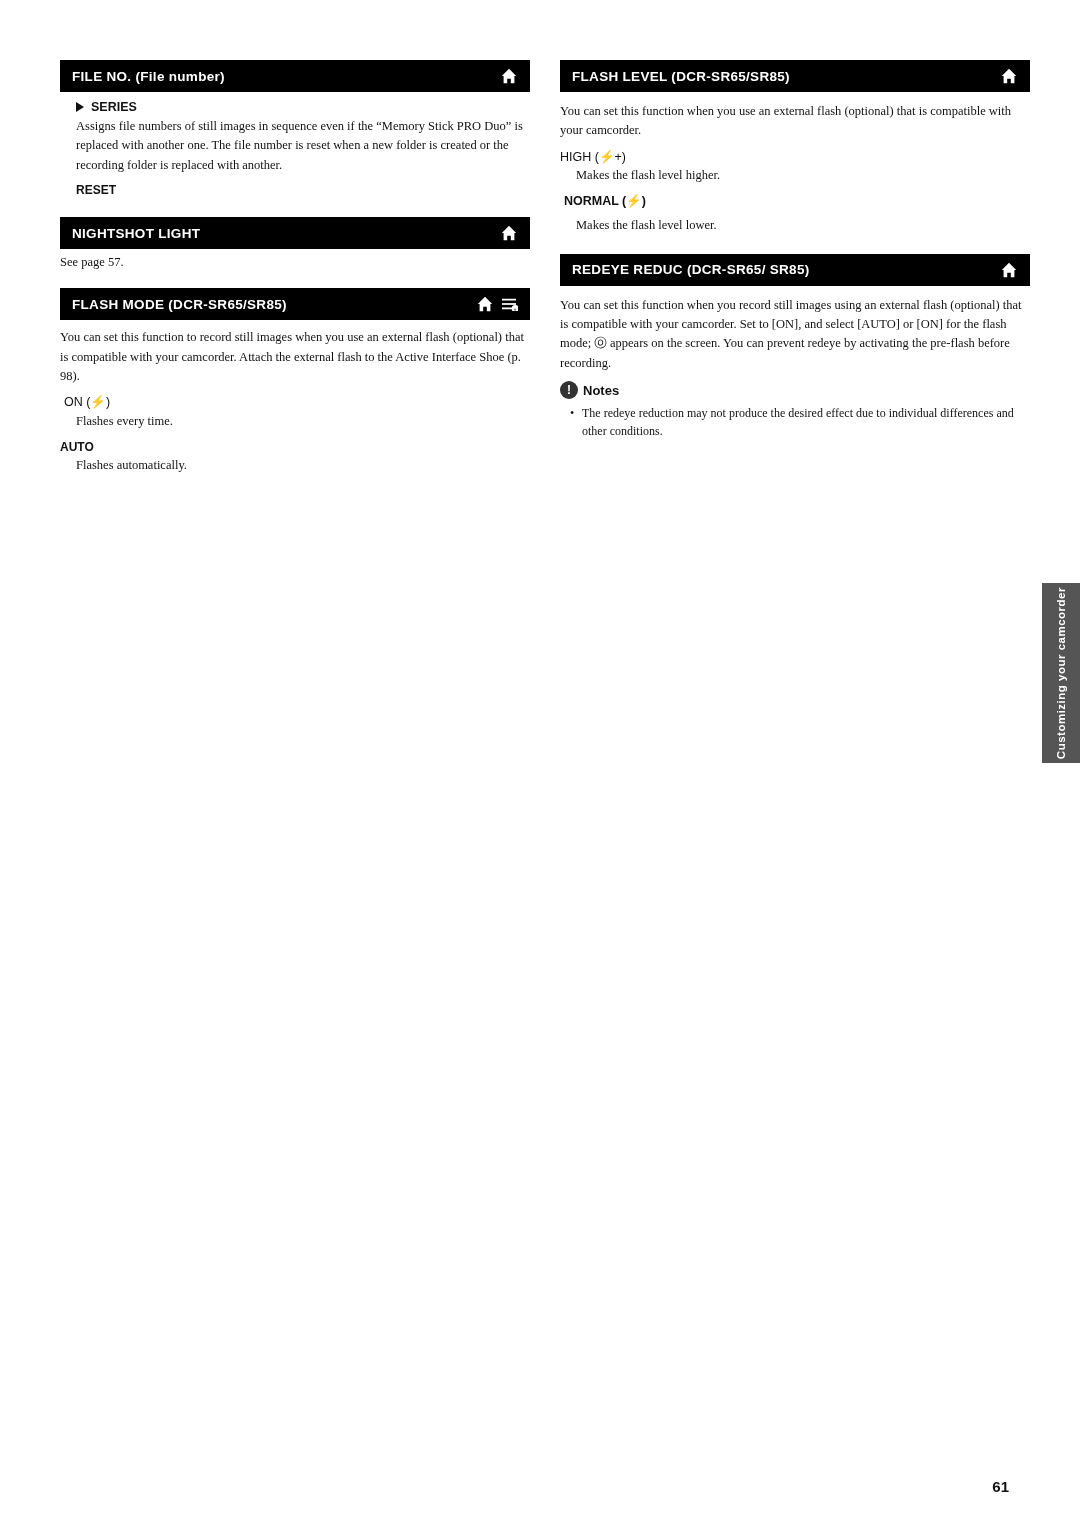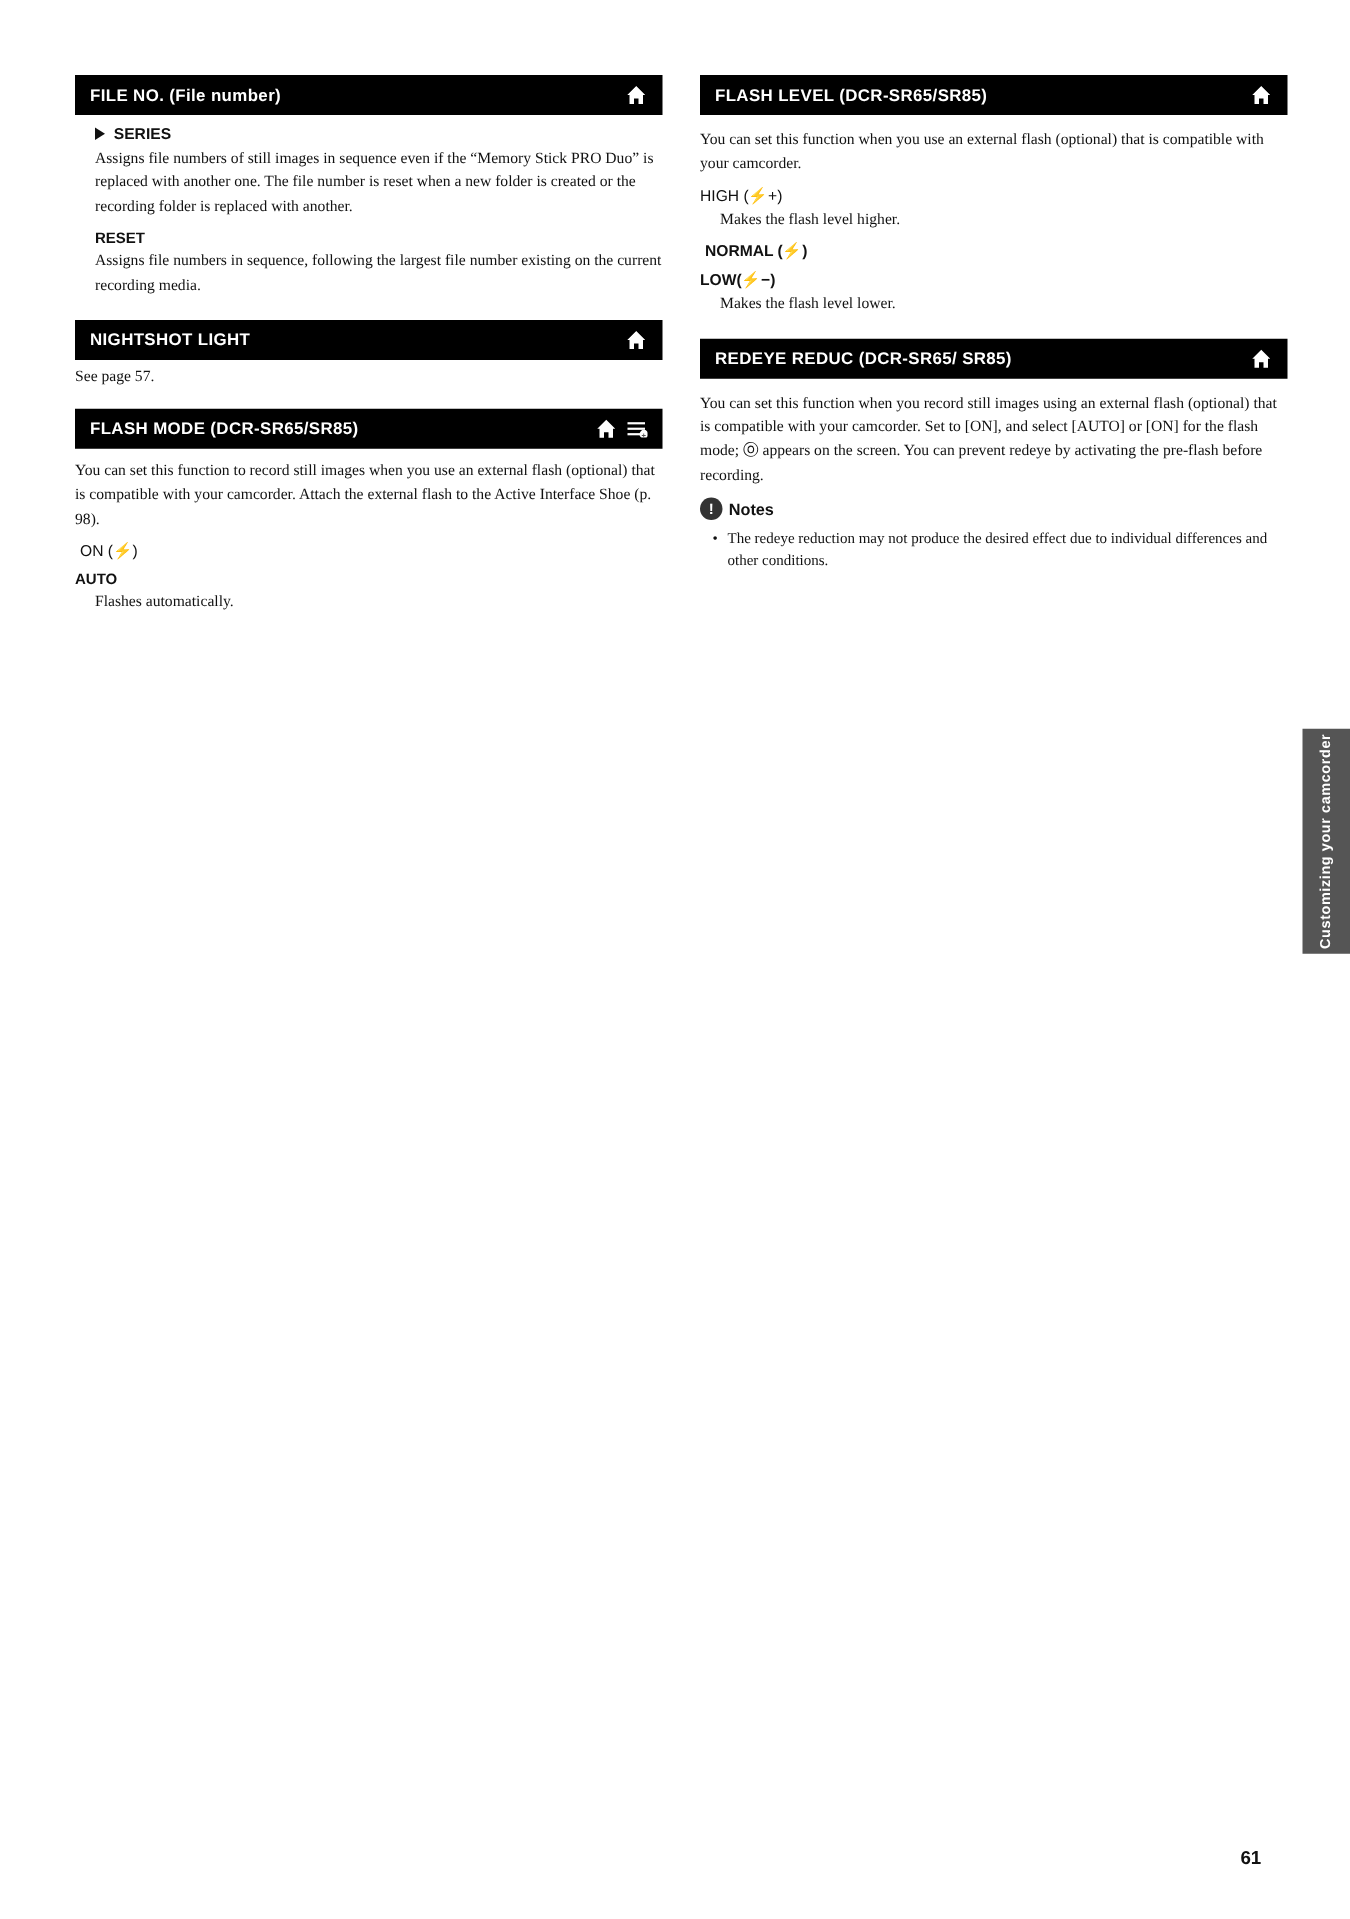--- a/index.html
+++ b/index.html
@@ -222,21 +222,20 @@
         <div class="sub-item indent">
           <div class="subsection-title">
             <span class="triangle"></span>
             <span>SERIES</span>
           </div>
           <p class="body-text">Assigns file numbers of still images in sequence even if the “Memory Stick PRO Duo” is replaced with another one. The file number is reset when a new folder is created or the recording folder is replaced with another.</p>
         </div>
 
         <div class="sub-item indent">
           <div class="reset-title">RESET</div>
-          <p class="body-text">Assigns file numbers in sequence, following the largest file number existing on the current recording media.</p>
         </div>
       </div>
 
       <div>
         <div class="section-header">
           <span>NIGHTSHOT LIGHT</span>
           <svg width="18" height="18" viewBox="0 0 20 20" fill="white">
             <path d="M10 2 L2 10 L4 10 L4 18 L8 18 L8 13 L12 13 L12 18 L16 18 L16 10 L18 10 Z"></path>
           </svg>
         </div>
@@ -260,20 +259,21 @@
             </svg>
           </span>
         </div>
         <p class="body-text" style="margin-top:8px;">You can set this function to record still images when you use an external flash (optional) that is compatible with your camcorder. Attach the external flash to the Active Interface Shoe (p. 98).</p>
 
         <div class="sub-item">
           <div class="on-label">
             <span class="triangle"></span>
             <span>ON (⚡)</span>
           </div>
+          <p class="body-text indent">Flashes every time.</p>
         </div>
 
         <div class="sub-item">
           <div class="auto-label">AUTO</div>
           <p class="body-text indent">Flashes automatically.</p>
         </div>
       </div>
 
     </div>
 
@@ -294,21 +294,20 @@
         </div>
 
         <div class="sub-item">
           <div class="normal-label">
             <span class="triangle"></span>
             <span>NORMAL (⚡)</span>
           </div>
         </div>
 
         <div class="sub-item">
-          <div class="low-label">LOW(⚡−)</div>
           <p class="body-text indent">Makes the flash level lower.</p>
         </div>
       </div>
 
       <div>
         <div class="section-header">
           <span>REDEYE REDUC (DCR-SR65/ SR85)</span>
           <svg width="18" height="18" viewBox="0 0 20 20" fill="white">
             <path d="M10 2 L2 10 L4 10 L4 18 L8 18 L8 13 L12 13 L12 18 L16 18 L16 10 L18 10 Z"></path>
           </svg>

